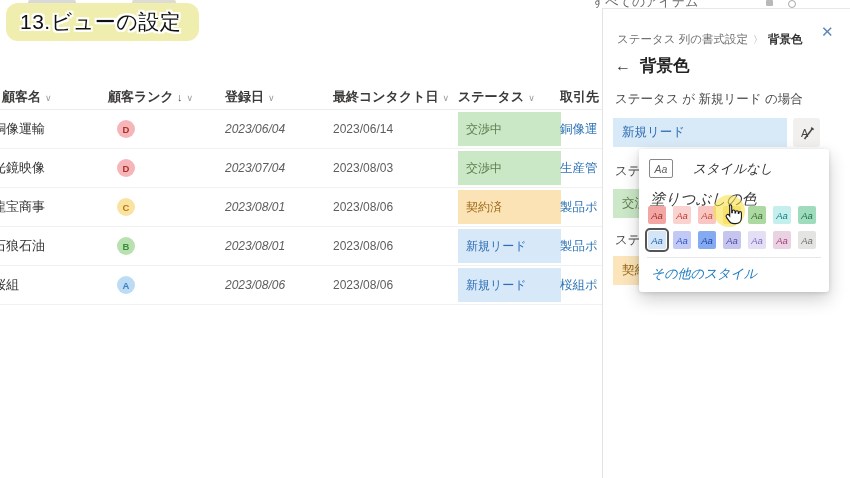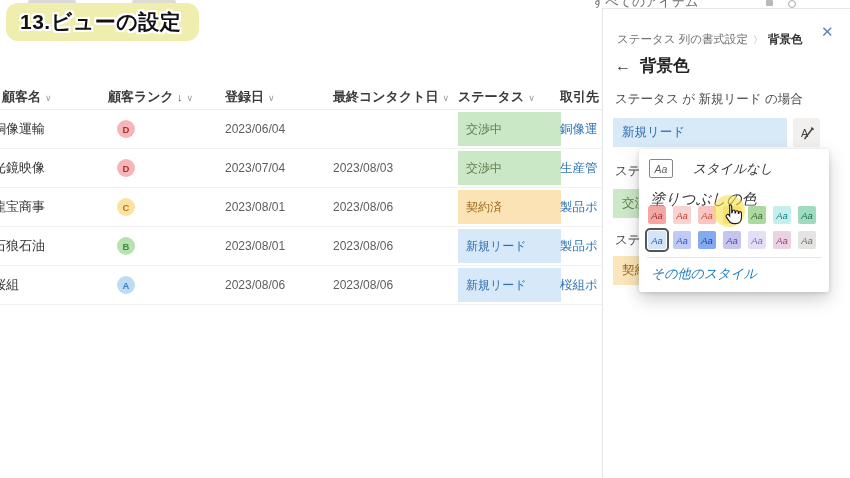--- a/index.html
+++ b/index.html
@@ -13,37 +13,37 @@
   .frag { position:absolute; top:0; }
   .frag-a { left:28px;  width:48px; height:5px; background:#d9d9d9; border-radius:2px; }
   .frag-b { left:132px; width:44px; height:6px; background:#dcdcd2; border-radius:2px; }
   .frag-c { left:766px; width:7px;  height:6px; background:#b9b9b9; border-radius:1px; }
   .frag-d { left:788px; width:8px;  height:8px; border:1.5px solid #a8a8a8; border-radius:50%; }
   .frag-e { left:834px; width:9px;  height:7px; background:#2f9e8f; border-radius:2px; }
 
   
   .badge { position:absolute; left:6px; top:3px; height:38px; padding:0 18px 0 14px;
     background:#f0eeae; border-radius:12px; display:flex; align-items:center; z-index:20; }
-  .badge span { font-size:21px; font-weight:700; color:#111; letter-spacing:.5px;
+  .badge span { font-size:21px; font-weight:400; color:#111; letter-spacing:.5px;
     text-shadow:-2px -2px 0 #fff,2px -2px 0 #fff,-2px 2px 0 #fff,2px 2px 0 #fff,
       0 -2px 0 #fff,0 2px 0 #fff,-2px 0 0 #fff,2px 0 0 #fff; }
 
   
   .main { position:absolute; left:0; top:0; width:602px; height:478px; overflow:hidden; }
   .thead { position:absolute; left:0; top:88px; width:602px; height:22px; border-bottom:1px solid #ececec; }
   .th { position:absolute; top:0; font-size:13px; font-weight:700; color:#3b3a39; white-space:nowrap; }
   .chev { font-size:9px; color:#9a9a9a; font-weight:400; margin-left:4px; }
   .sortarrow { font-size:11px; color:#555; font-weight:400; margin-left:3px; }
   .trows { position:absolute; left:0; top:110px; width:602px; }
   .tr { position:relative; width:602px; height:39px; border-bottom:1px solid #f1f1f1; }
   .c-name { position:absolute; left:-7px; top:0; line-height:38px; font-size:13px; color:#333; white-space:nowrap; }
   .c-rank { position:absolute; left:117px; top:10px; width:18px; height:18px; border-radius:50%;
     font-size:9.5px; font-weight:700; display:flex; align-items:center; justify-content:center; }
   .c-date { position:absolute; top:0; line-height:38px; font-size:12px; color:#5d5d5d; white-space:nowrap; }
-  .c-reg { left:225px; } .c-contact { left:333px; }
+  .c-reg { left:225px;font-style:italic; } .c-contact { left:333px; }
   .c-pill { position:absolute; left:458px; top:2px; width:103px; height:34px;
     font-size:12px; line-height:34px; padding-left:8px; white-space:nowrap; }
   .c-deal { position:absolute; left:560px; top:0; line-height:38px; font-size:12.5px;
     color:#2e74b5; white-space:nowrap; cursor:pointer; }
 
   
   .panel { position:absolute; left:602px; top:8px; width:248px; height:470px; background:#fff;
     border-left:1px solid #e3e3e3; border-top:1px solid #e7e7e7; }
   .close-x { position:absolute; left:218px; top:14px; font-size:15px; color:#5b87b7; cursor:pointer; }
   .crumb { position:absolute; left:14px; top:23px; font-size:11.5px; color:#6f6f6f; white-space:nowrap; }
@@ -105,20 +105,21 @@
       <span class="th" style="left:333px"><span>最終コンタクト日</span><span class="chev">∨</span></span>
       <span class="th" style="left:458px"><span>ステータス</span><span class="chev">∨</span></span>
       <span class="th" style="left:560px"><span>取引先</span></span>
     </div>
 
     <div class="trows">
       <div class="tr">
         <span class="c-name">銅像運輸</span>
         <span class="c-rank" style="background-color: rgb(246, 182, 185); color: rgb(169, 50, 38);">D</span>
         <span class="c-date c-reg">2023/06/04</span>
+        <span class="c-date c-contact">2023/06/14</span>
         <span class="c-pill" style="background-color: rgb(203, 232, 198); color: rgb(95, 125, 79);">交渉中</span>
         <span class="c-deal">銅像運</span>
       </div>
       <div class="tr">
         <span class="c-name">光鏡映像</span>
         <span class="c-rank" style="background-color: rgb(246, 182, 185); color: rgb(169, 50, 38);">D</span>
         <span class="c-date c-reg">2023/07/04</span>
         <span class="c-date c-contact">2023/08/03</span>
         <span class="c-pill" style="background-color: rgb(203, 232, 198); color: rgb(95, 125, 79);">交渉中</span>
         <span class="c-deal">生産管</span>

